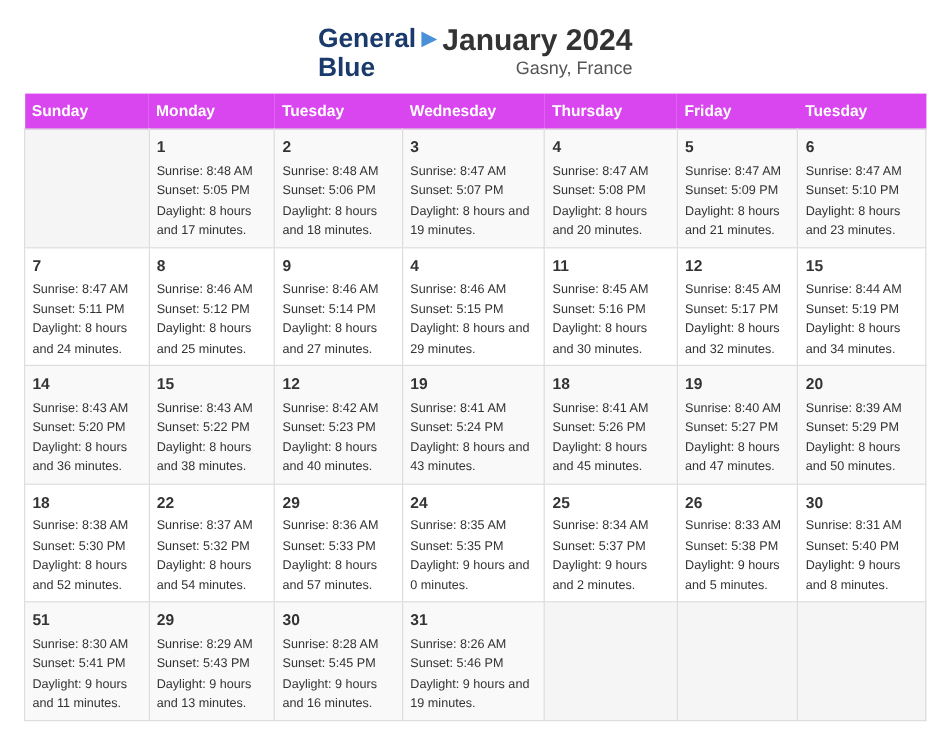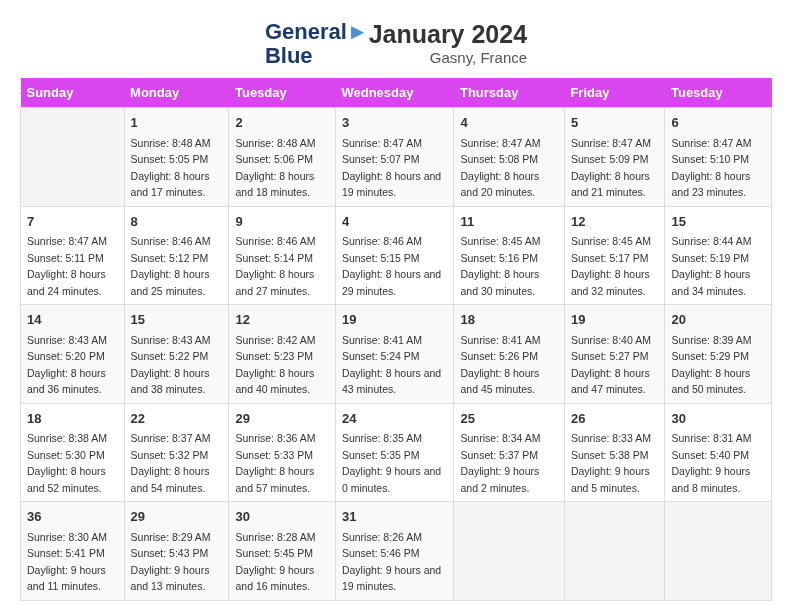--- a/index.html
+++ b/index.html
@@ -171,21 +171,21 @@
         <td><span class="day-num">24</span>
         <span class="day-info">Sunrise: 8:35 AM<br>Sunset: 5:35 PM<br>Daylight: 9 hours and 0 minutes.</span></td>
         <td><span class="day-num">25</span>
         <span class="day-info">Sunrise: 8:34 AM<br>Sunset: 5:37 PM<br>Daylight: 9 hours and 2 minutes.</span></td>
         <td><span class="day-num">26</span>
         <span class="day-info">Sunrise: 8:33 AM<br>Sunset: 5:38 PM<br>Daylight: 9 hours and 5 minutes.</span></td>
         <td><span class="day-num">30</span>
         <span class="day-info">Sunrise: 8:31 AM<br>Sunset: 5:40 PM<br>Daylight: 9 hours and 8 minutes.</span></td>
       </tr>
       <tr>
-        <td><span class="day-num">36</span>
+        <td><span class="day-num">51</span>
         <span class="day-info">Sunrise: 8:30 AM<br>Sunset: 5:41 PM<br>Daylight: 9 hours and 11 minutes.</span></td>
         <td><span class="day-num">29</span>
         <span class="day-info">Sunrise: 8:29 AM<br>Sunset: 5:43 PM<br>Daylight: 9 hours and 13 minutes.</span></td>
         <td><span class="day-num">30</span>
         <span class="day-info">Sunrise: 8:28 AM<br>Sunset: 5:45 PM<br>Daylight: 9 hours and 16 minutes.</span></td>
         <td><span class="day-num">31</span>
         <span class="day-info">Sunrise: 8:26 AM<br>Sunset: 5:46 PM<br>Daylight: 9 hours and 19 minutes.</span></td>
         <td class="empty-cell"></td>
         <td class="empty-cell"></td>
         <td class="empty-cell"></td>

